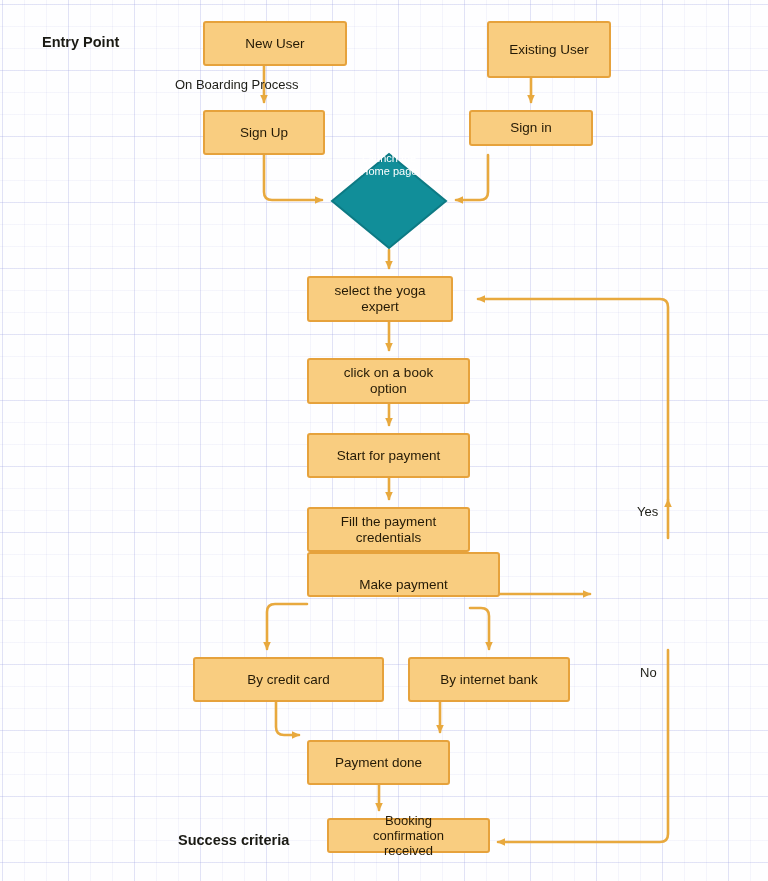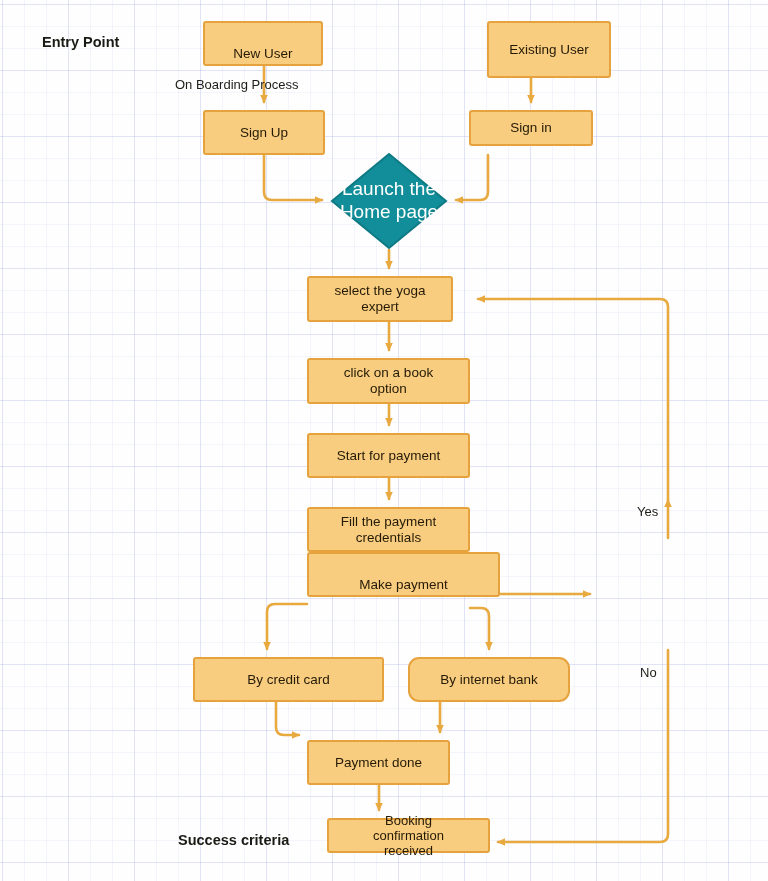--- a/index.html
+++ b/index.html
@@ -54,25 +54,25 @@
     left: 0; top: 0;
     width: 100%;
     height: 100%;
   }
   .decision-label {
     position: absolute;
     left: 0; top: 0;
     width: 100%;
     height: 100%;
     display: flex;
-    align-items: center;
+    align-items: flex-start;
     justify-content: center;
     text-align: center;
     color: #ffffff;
-    font-size: 19px;
+    font-size: 11px;
     line-height: 1.2;
     font-weight: 400;
     pointer-events: none;
   }
   .annotation {
     position: absolute;
     color: #1a1a14;
     font-weight: bold;
     font-size: 14.5px;
     white-space: nowrap;
@@ -128,21 +128,21 @@
 
       <path d="M276,702 L276,727 Q276,735 284,735 L299,735"></path>
 
       <path d="M668,538 L668,500"></path>
       <path d="M668,500 L668,307 Q668,299 660,299 L478,299"></path>
 
       <path d="M668,650 L668,834 Q668,842 660,842 L498,842"></path>
     </g>
   </svg>
 
-  <div class="node process" style="left:203px; top:21px; width:120px; height:45px;align-items:flex-end;">
+  <div class="node process" style="left:203px; top:21px; width:144px; height:45px;">
     <span>New User</span>
   </div>
 
   <div class="node process" style="left:443px; top:21px; width:124px; height:57px;margin-left:44px;">
     <span>Existing User</span>
   </div>
 
   <div class="node process" style="left:203px; top:110px; width:122px; height:45px;">
     <span>Sign Up</span>
   </div>
@@ -182,21 +182,21 @@
 
   <div class="node process" style="left:307px; top:552px; width:193px; height:45px;align-items:flex-end;">
     <span>Make payment</span>
   </div>
 
 
   <div class="node process" style="left:193px; top:657px; width:191px; height:45px;">
     <span>By credit card</span>
   </div>
 
-  <div class="node process" style="left:408px; top:657px; width:162px; height:45px;border-radius:11px;">
+  <div class="node process" style="left:408px; top:657px; width:162px; height:45px;">
     <span>By internet bank</span>
   </div>
 
   <div class="node process" style="left:307px; top:740px; width:143px; height:45px;">
     <span>Payment done</span>
   </div>
 
   <div class="node process" style="left:327px; top:818px; width:163px; height:35px; font-size:13px;">
     <span style="white-space:pre-line;">Booking
 confirmation

